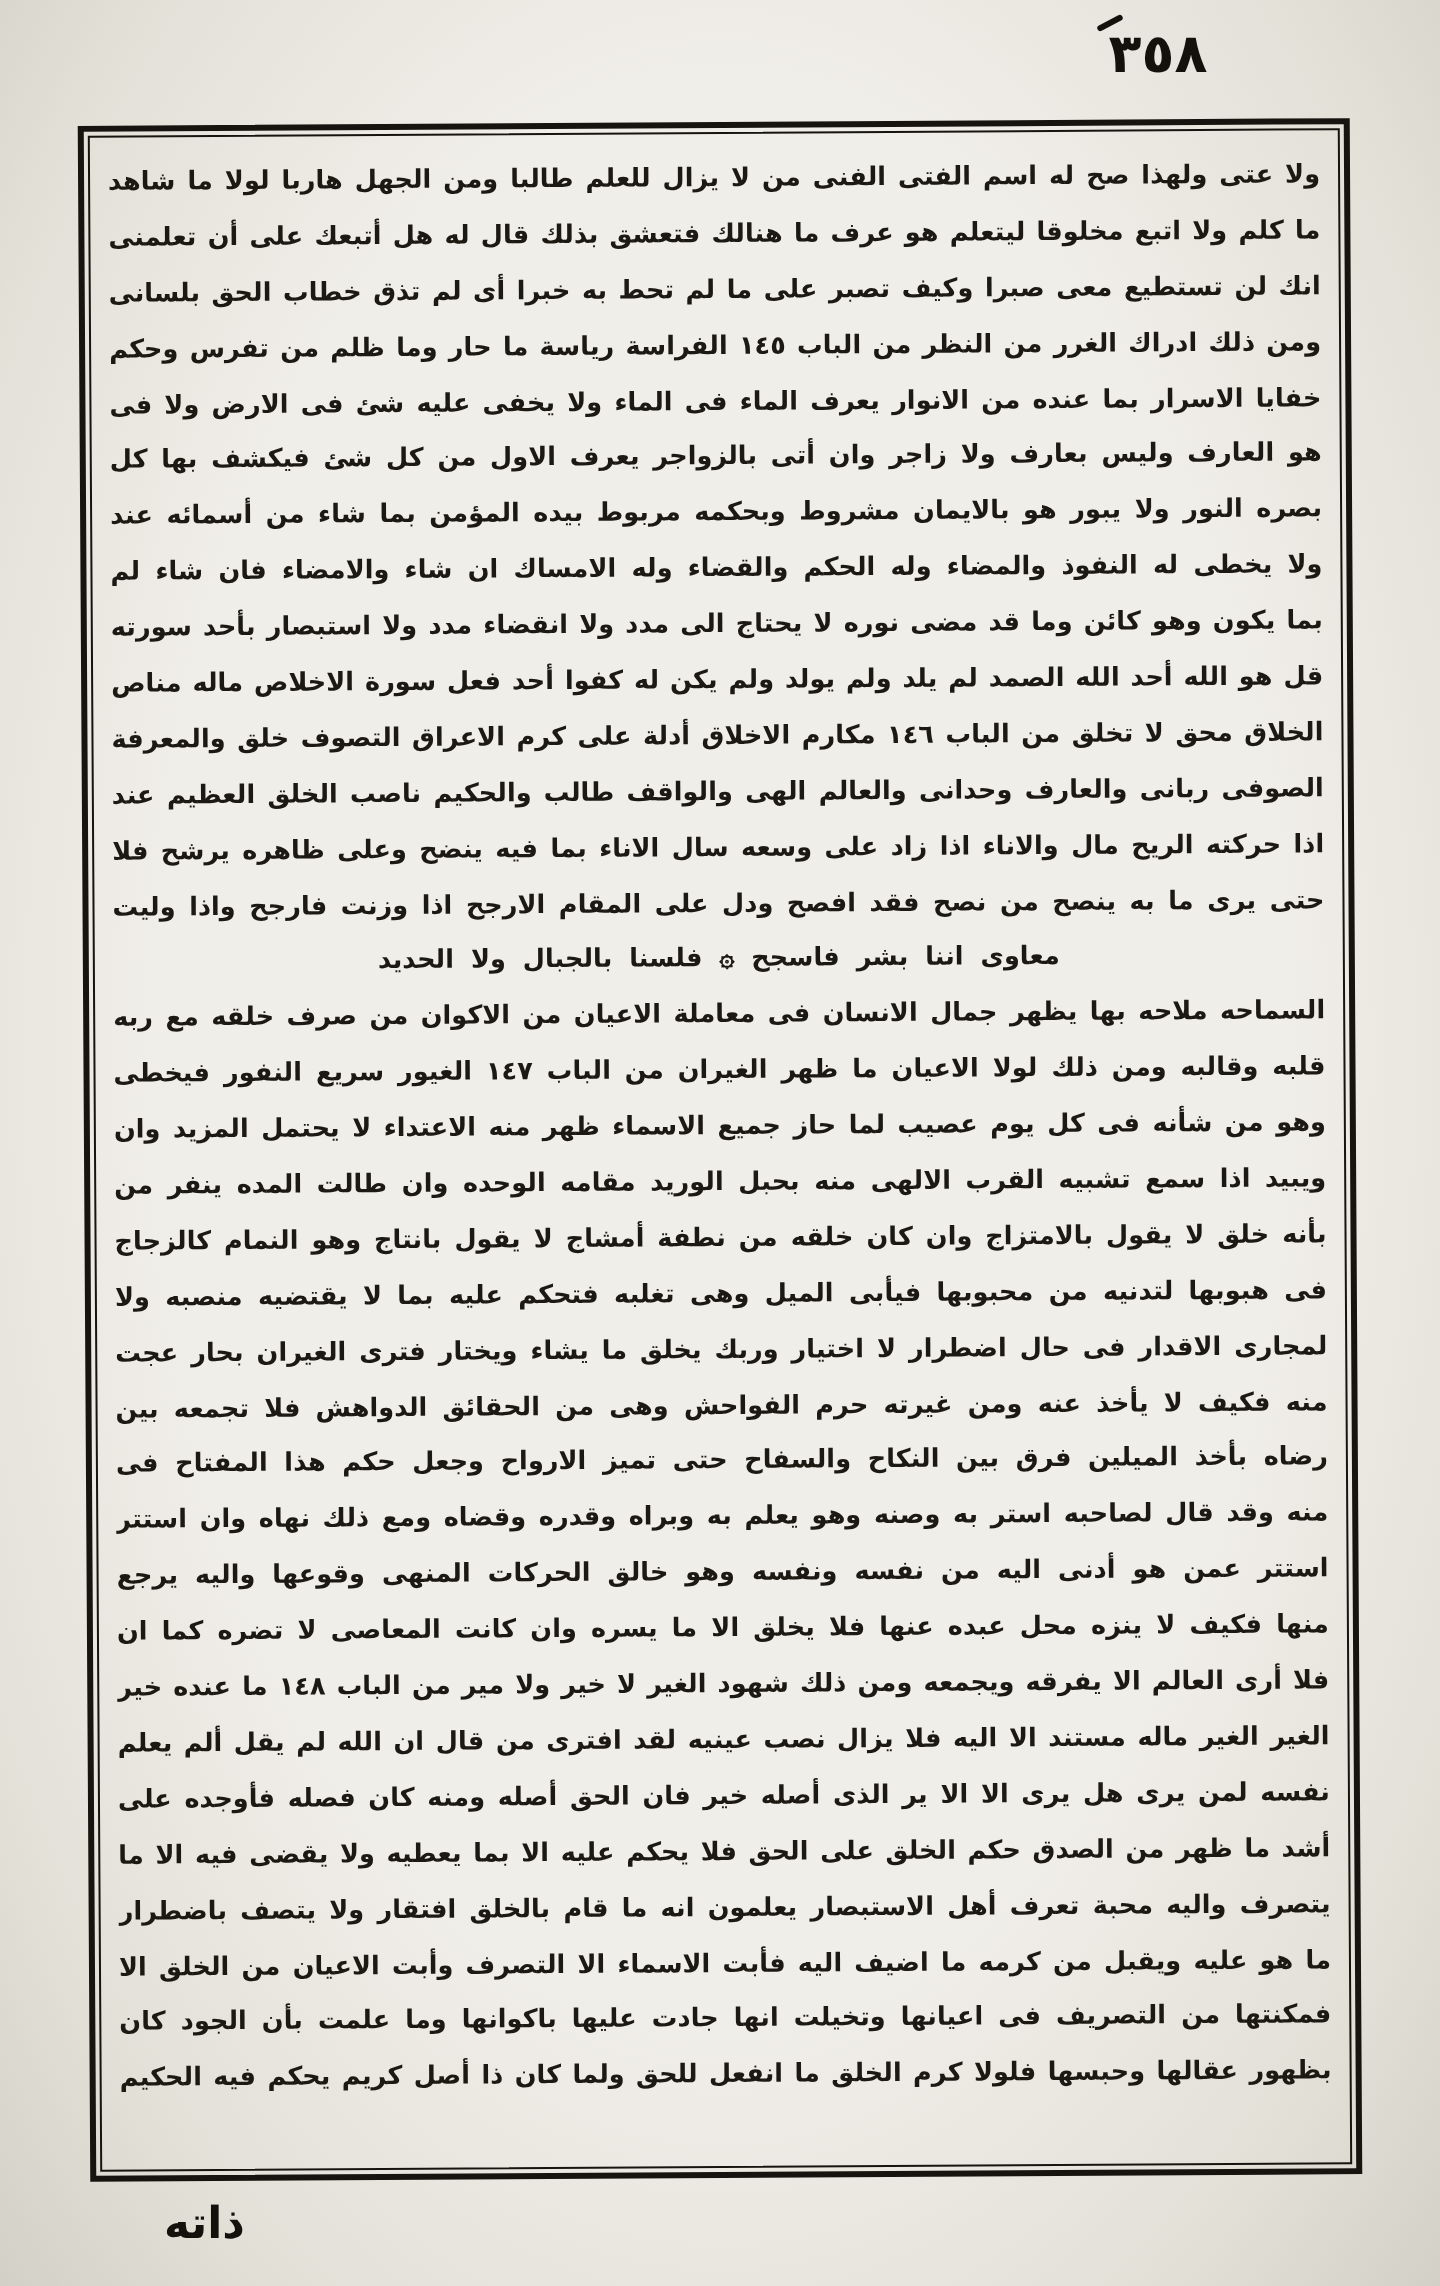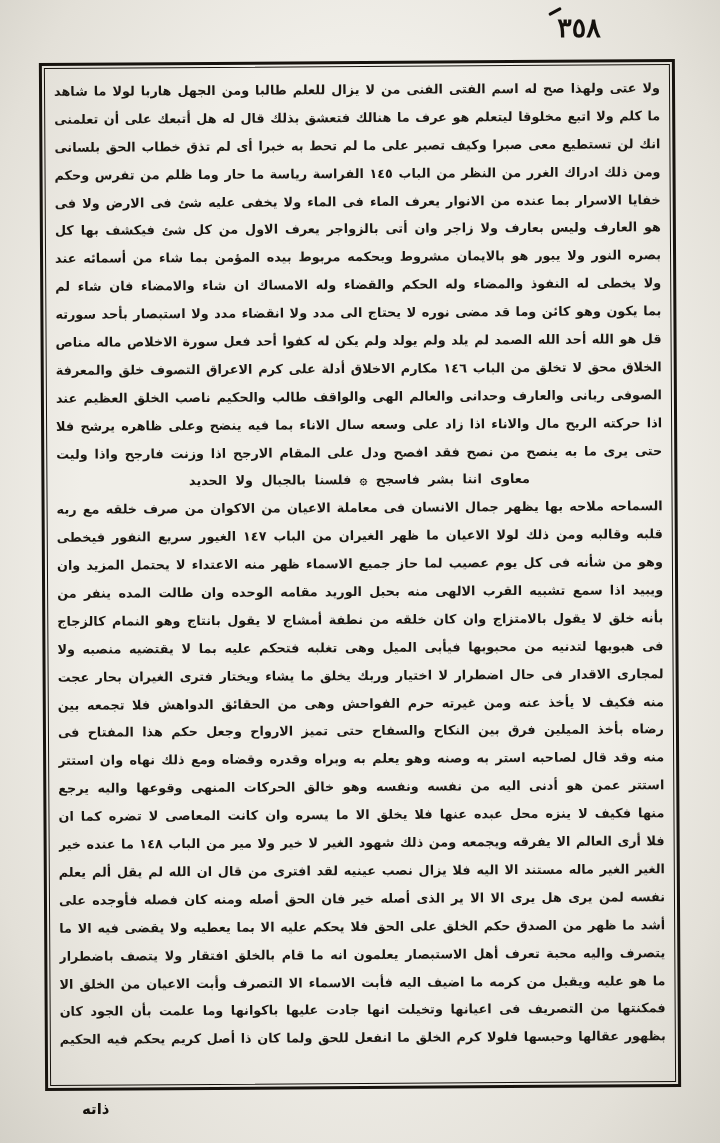--- a/index.html
+++ b/index.html
@@ -23,21 +23,20 @@
   .page-number {
     position: absolute;
     top: 12px;
     left: 544px;
     width: 70px;
     text-align: center;
     font-size: 27px;
     font-weight: bold;
     color: #14110d;
     letter-spacing: 2px;
-    font-family: Liberation Serif, serif;
   }
   .page-number-mark {
     position: absolute;
     top: 10px;
     left: 548px;
     width: 14px;
     height: 3px;
     background: #14110d;
     transform: rotate(-28deg);
     border-radius: 2px;
@@ -82,21 +81,21 @@
   }
   .line.poem {
     text-align: center;
     text-align-last: center;
     word-spacing: 4px;
   }
   .catchword {
     position: absolute;
     left: 82px;
     top: 1100px;
-    font-size: 15px;
+    font-size: 22px;
     font-weight: bold;
     direction: rtl;
     color: #14110d;
   }
 </style>
 </head>
 <body>
 
 <div class="scan-page">
 

